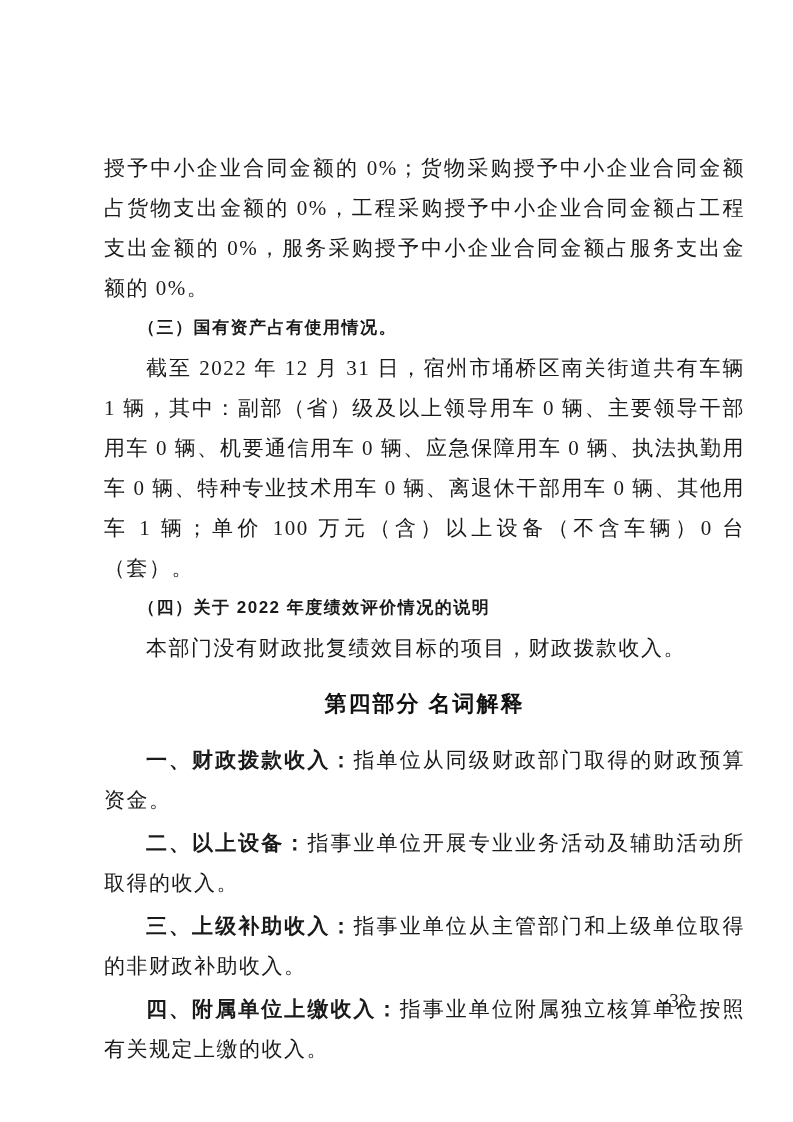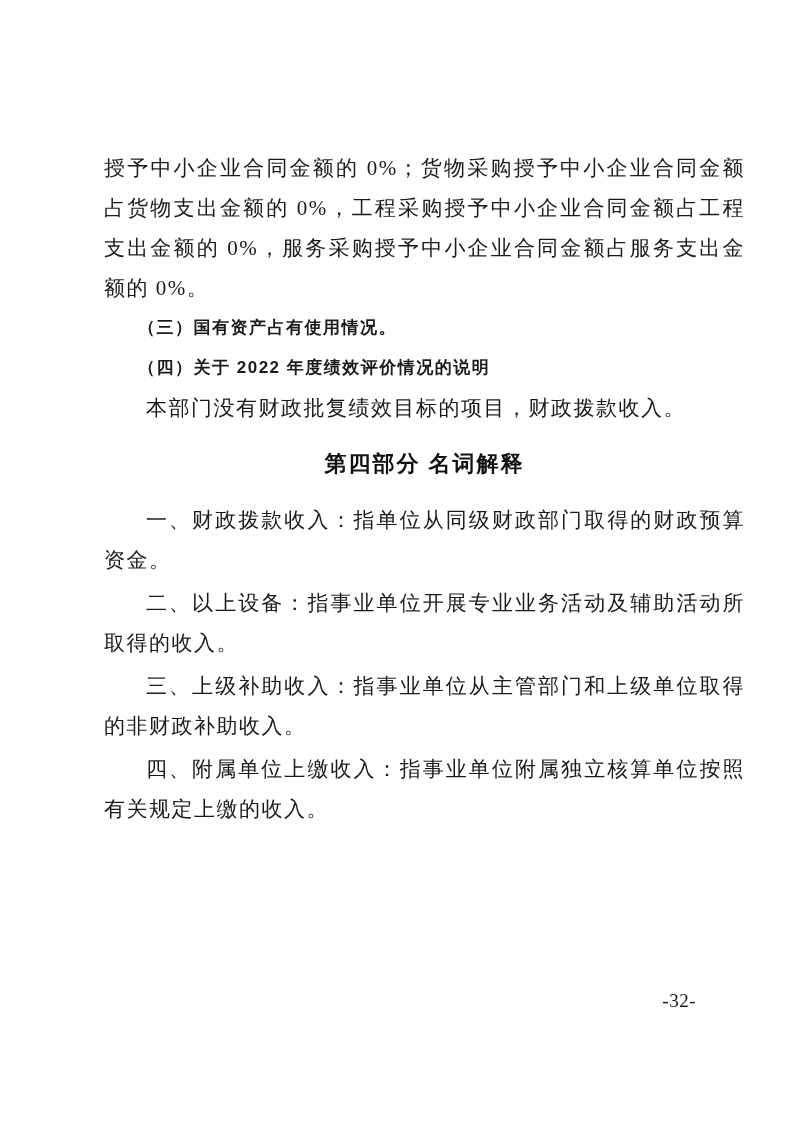--- a/index.html
+++ b/index.html
@@ -47,21 +47,21 @@
     letter-spacing: 2px;
     text-align: center;
     font-weight: bold;
     font-family: "Liberation Sans", "DejaVu Sans", sans-serif;
     color: #111;
   }
   .glossary-para {
     margin-top: 3px;
   }
   .term {
-    font-weight: normal;
+    font-weight: bold;
     font-family: "Liberation Sans", "DejaVu Sans", sans-serif;
   }
   .page-number {
     position: absolute;
     top: 990px;
     right: 97px;
     font-size: 19px;
     letter-spacing: 0.5px;
     font-family: "Liberation Serif", "DejaVu Serif", serif;
     color: #1a1a1a;
@@ -69,20 +69,21 @@
 </style>
 </head>
 <body>
 
 <div class="page">
 
   <p class="body-para no-indent">授予中小企业合同金额的 0%；货物采购授予中小企业合同金额占货物支出金额的 0%，工程采购授予中小企业合同金额占工程支出金额的 0%，服务采购授予中小企业合同金额占服务支出金额的 0%。</p>
 
   <p class="heading-para">（三）国有资产占有使用情况。</p>
 
+  <p class="body-para">截至 2022 年 12 月 31 日，宿州市埇桥区南关街道共有车辆 1 辆，其中：副部（省）级及以上领导用车 0 辆、主要领导干部用车 0 辆、机要通信用车 0 辆、应急保障用车 0 辆、执法执勤用车 0 辆、特种专业技术用车 0 辆、离退休干部用车 0 辆、其他用车 1 辆；单价 100 万元（含）以上设备（不含车辆）0 台（套）。</p>
 
   <p class="heading-para">（四）关于 2022 年度绩效评价情况的说明</p>
 
   <p class="body-para">本部门没有财政批复绩效目标的项目，财政拨款收入。</p>
 
   <h2 class="part-title">第四部分 名词解释</h2>
 
   <p class="body-para glossary-para"><span class="term">一、财政拨款收入：</span><span>指单位从同级财政部门取得的财政预算资金。</span></p>
 
   <p class="body-para glossary-para"><span class="term">二、以上设备：</span><span>指事业单位开展专业业务活动及辅助活动所取得的收入。</span></p>

